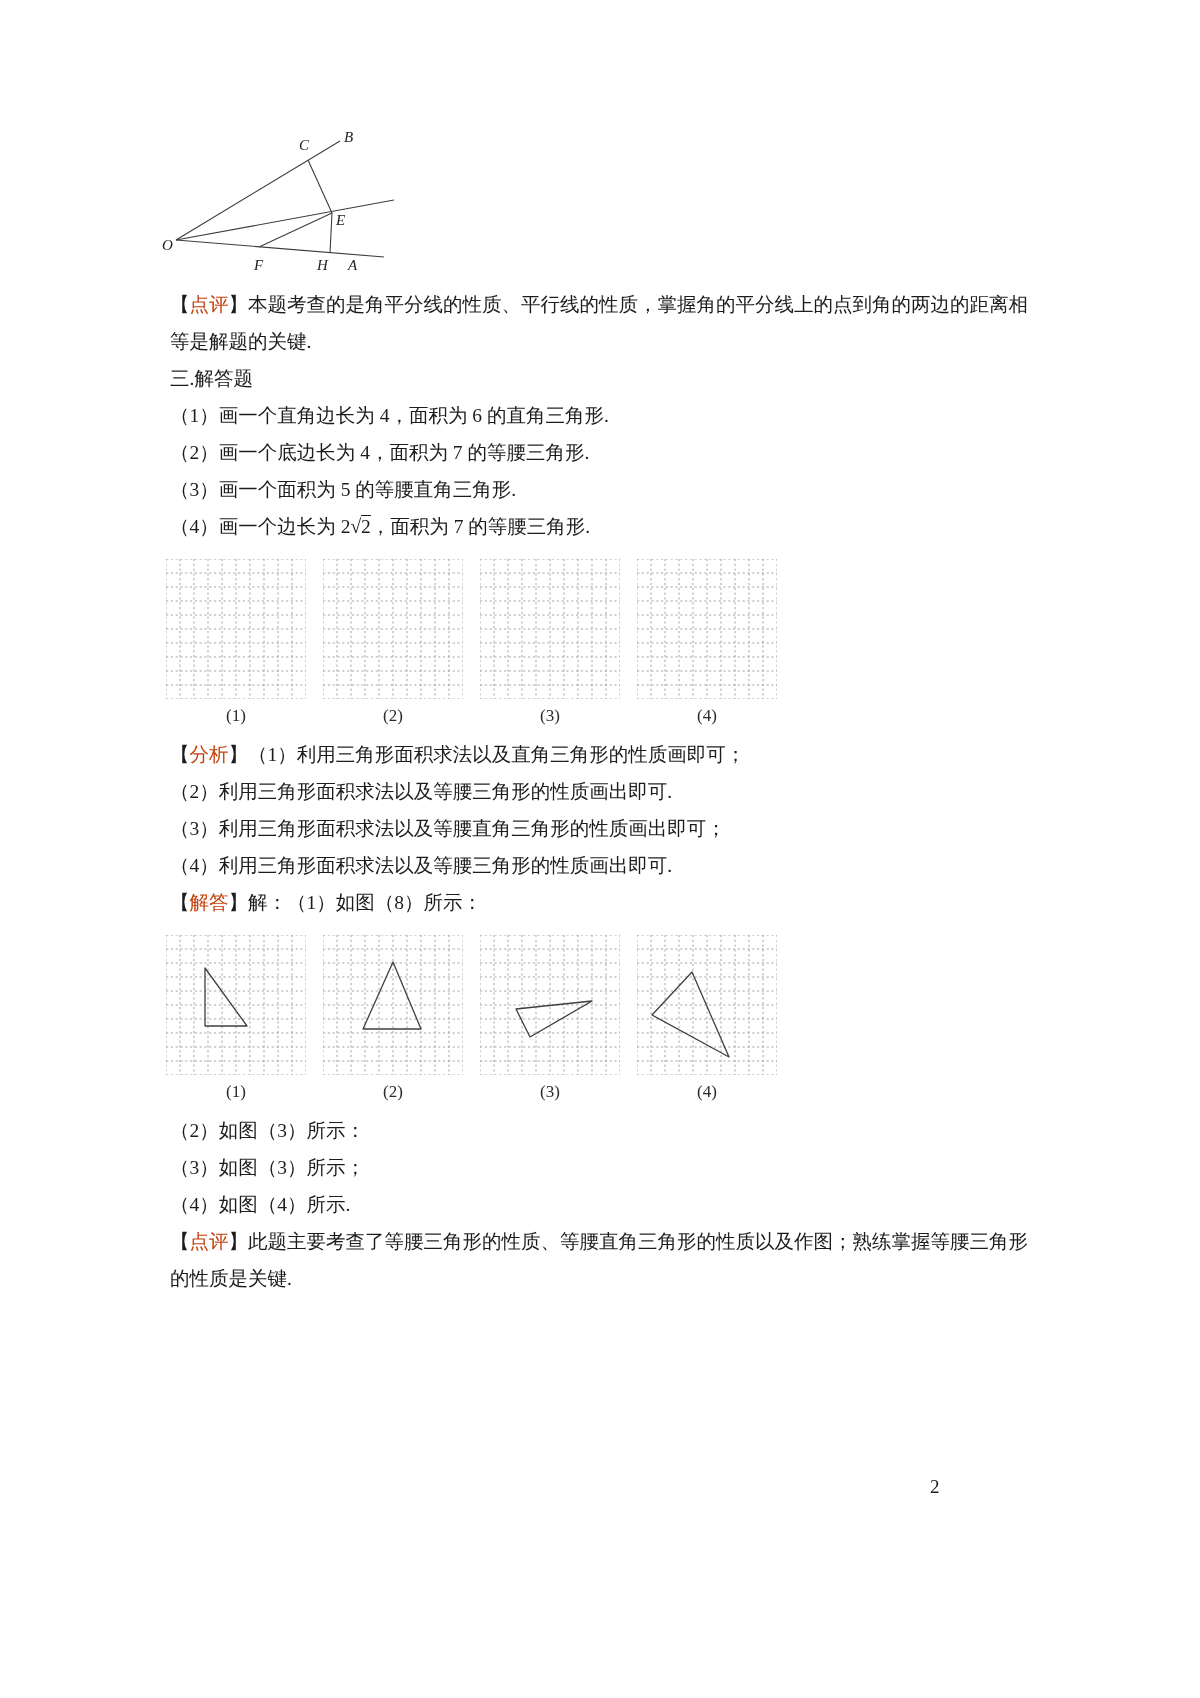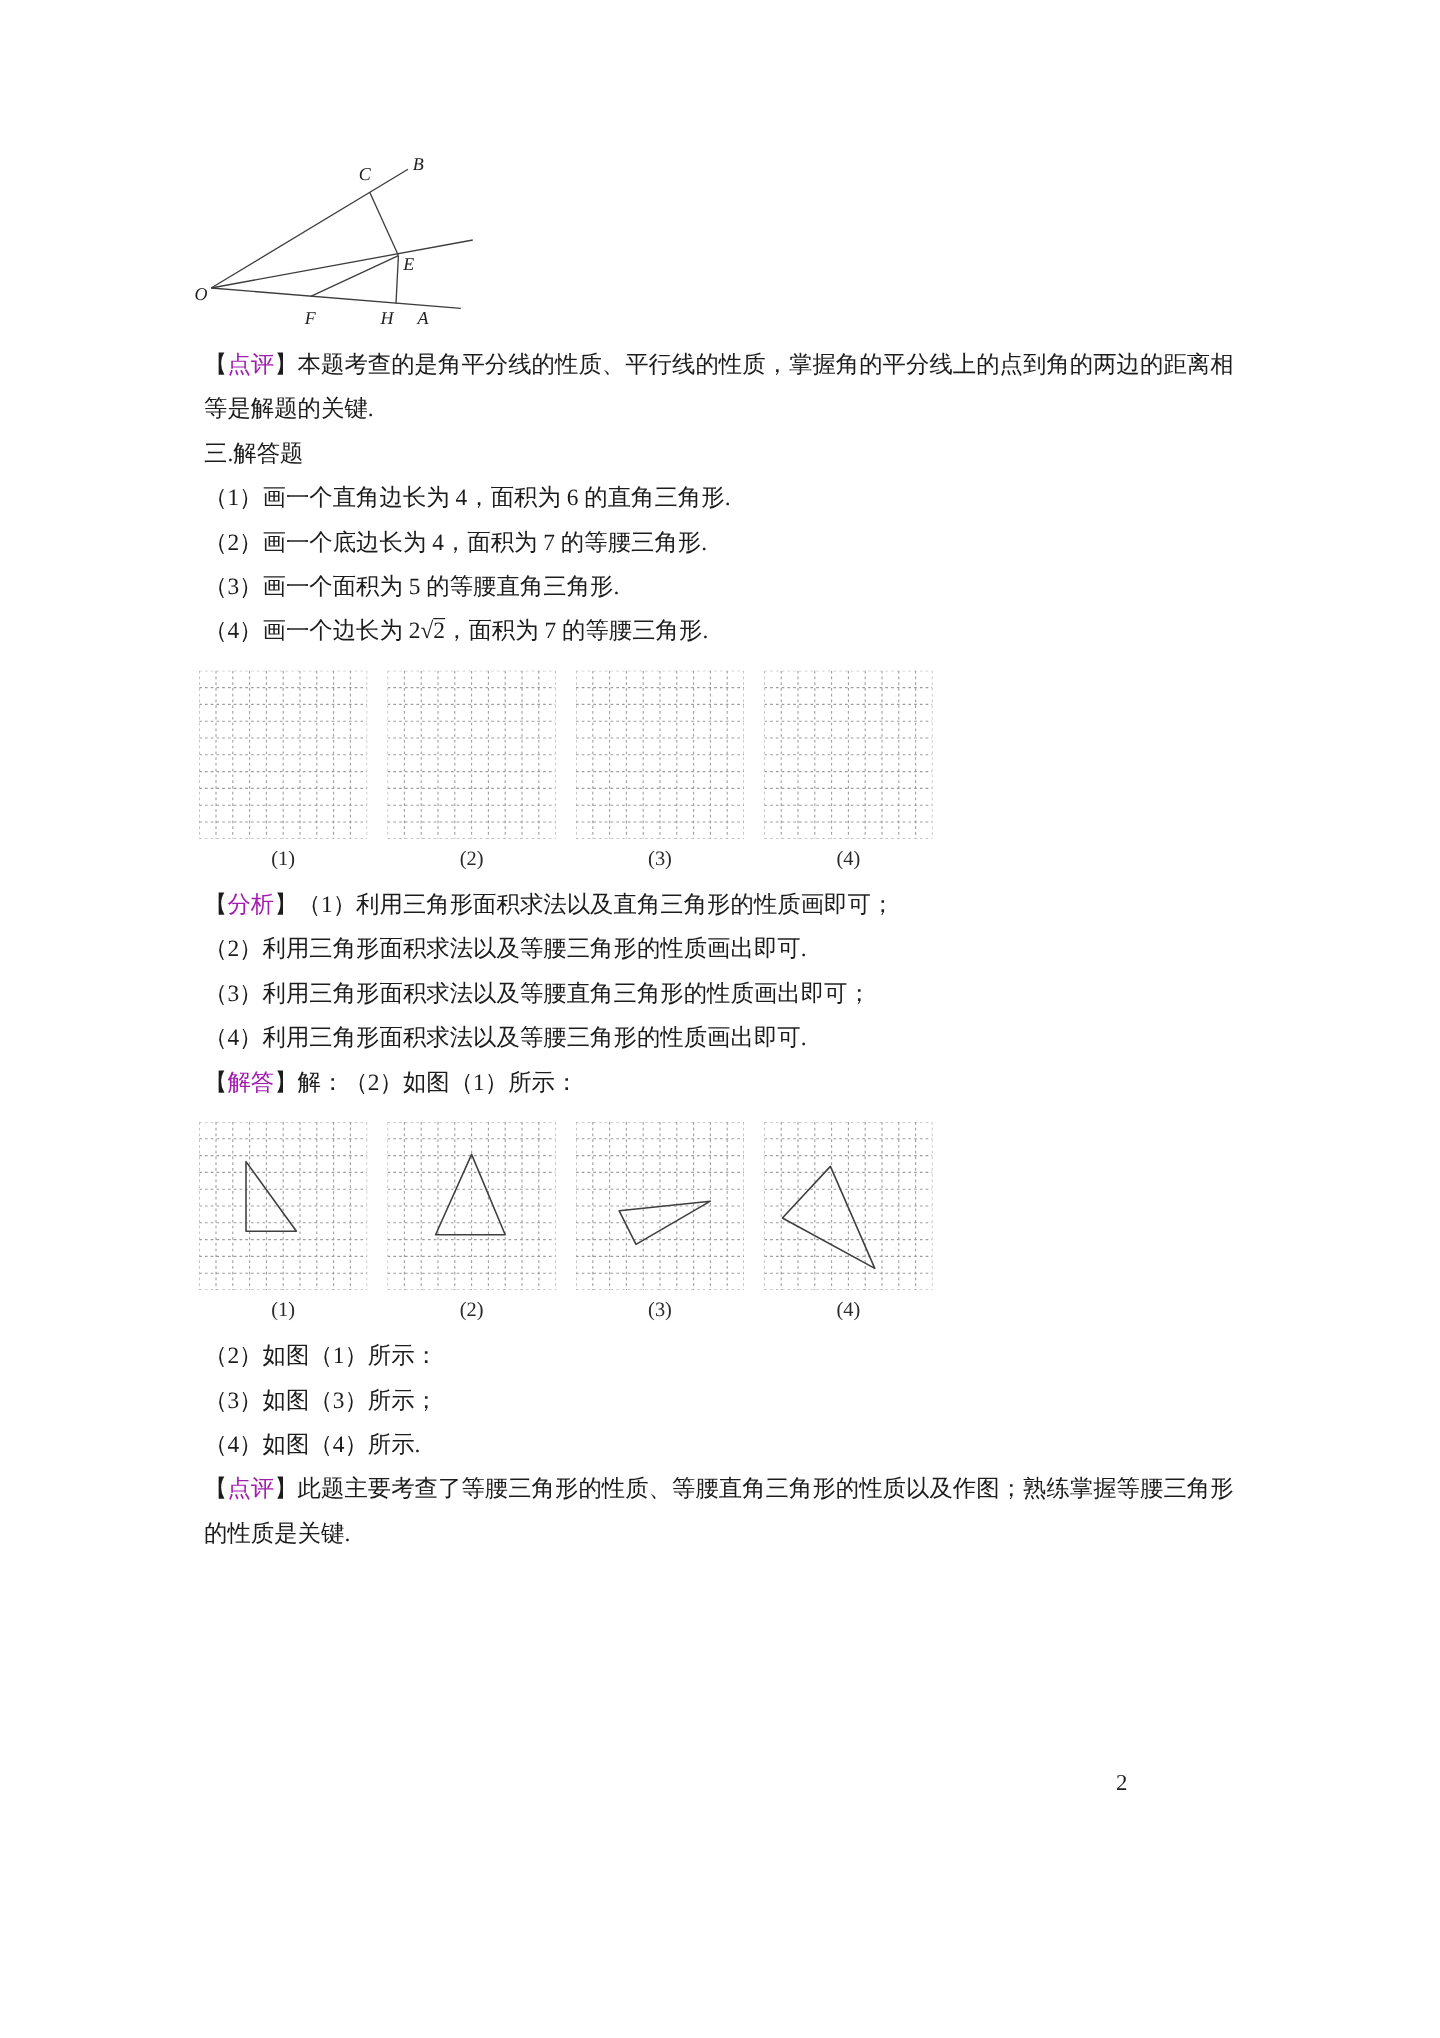--- a/index.html
+++ b/index.html
@@ -5,21 +5,21 @@
   * { box-sizing: border-box; }
   html, body { margin: 0; padding: 0; }
   body {
     width: 1200px; height: 1698px;
     background: #ffffff; position: relative;
     font-family: "Liberation Serif", "DejaVu Serif", serif;
     color: #1c1c1c;
   }
   .content { padding: 126px 168px 0 170px; }
   p { margin: 0; font-size: 19.5px; line-height: 37px; }
-  .blue { color: #a21caf; }
+  .blue { color: #c2410c; }
 
   .fig-angle { display: block; margin: 0 0 8px -8px; }
   .fig-strokes line { stroke: #3d3d3d; stroke-width: 1.1; }
   .fig-labels text { font-style: italic; font-size: 15px; fill: #222; }
 
   .grid-row { display: flex; gap: 17px; margin: 14px 0 10px -4px; }
   .grid-fig { margin: 0; }
   .grid-fig svg { display: block; background: #fff; }
   .gridlines { stroke: #9b9b9b; stroke-width: 0.9; stroke-dasharray: 2.2 2.6; fill: none; }
   .tri { fill: none; stroke: #3f3f3f; stroke-width: 1.3; stroke-linejoin: round; }
@@ -90,21 +90,21 @@
         </svg>
       <figcaption>(4)</figcaption>
     </figure>
   </div>
 
   <p><span>【</span><span class="blue">分析</span><span>】</span><span>（1）利用三角形面积求法以及直角三角形的性质画即可；</span></p>
   <p>（2）利用三角形面积求法以及等腰三角形的性质画出即可.</p>
   <p>（3）利用三角形面积求法以及等腰直角三角形的性质画出即可；</p>
   <p>（4）利用三角形面积求法以及等腰三角形的性质画出即可.</p>
 
-  <p><span>【</span><span class="blue">解答</span><span>】</span><span>解：（2）如图（1）所示：</span></p>
+  <p><span>【</span><span class="blue">解答</span><span>】</span><span>解：（1）如图（8）所示：</span></p>
 
   <div class="grid-row">
     <figure class="grid-fig">
       <svg viewBox="0 0 140 140" width="140" height="140">
           <path d="M0 0 V140 M0 0 H140 M14 0 V140 M0 14 H140 M28 0 V140 M0 28 H140 M42 0 V140 M0 42 H140 M56 0 V140 M0 56 H140 M70 0 V140 M0 70 H140 M84 0 V140 M0 84 H140 M98 0 V140 M0 98 H140 M112 0 V140 M0 112 H140 M126 0 V140 M0 126 H140 M140 0 V140 M0 140 H140 " class="gridlines"></path>
         <polygon class="tri" points="39,33 39,91 81,91"></polygon>
       </svg>
       <figcaption>(1)</figcaption>
     </figure>
     <figure class="grid-fig">
@@ -123,21 +123,21 @@
     </figure>
     <figure class="grid-fig">
       <svg viewBox="0 0 140 140" width="140" height="140">
           <path d="M0 0 V140 M0 0 H140 M14 0 V140 M0 14 H140 M28 0 V140 M0 28 H140 M42 0 V140 M0 42 H140 M56 0 V140 M0 56 H140 M70 0 V140 M0 70 H140 M84 0 V140 M0 84 H140 M98 0 V140 M0 98 H140 M112 0 V140 M0 112 H140 M126 0 V140 M0 126 H140 M140 0 V140 M0 140 H140 " class="gridlines"></path>
         <polygon class="tri" points="55,37 15,80 92,122"></polygon>
       </svg>
       <figcaption>(4)</figcaption>
     </figure>
   </div>
 
-  <p>（2）如图（1）所示：</p>
+  <p>（2）如图（3）所示：</p>
   <p>（3）如图（3）所示；</p>
   <p>（4）如图（4）所示.</p>
 
   <p><span>【</span><span class="blue">点评</span><span>】</span><span>此题主要考查了等腰三角形的性质、等腰直角三角形的性质以及作图；熟练掌握等腰三角形的性质是关键.</span></p>
 
 </div>
 
 <div class="page-num">2</div>
 
 </body></html>

